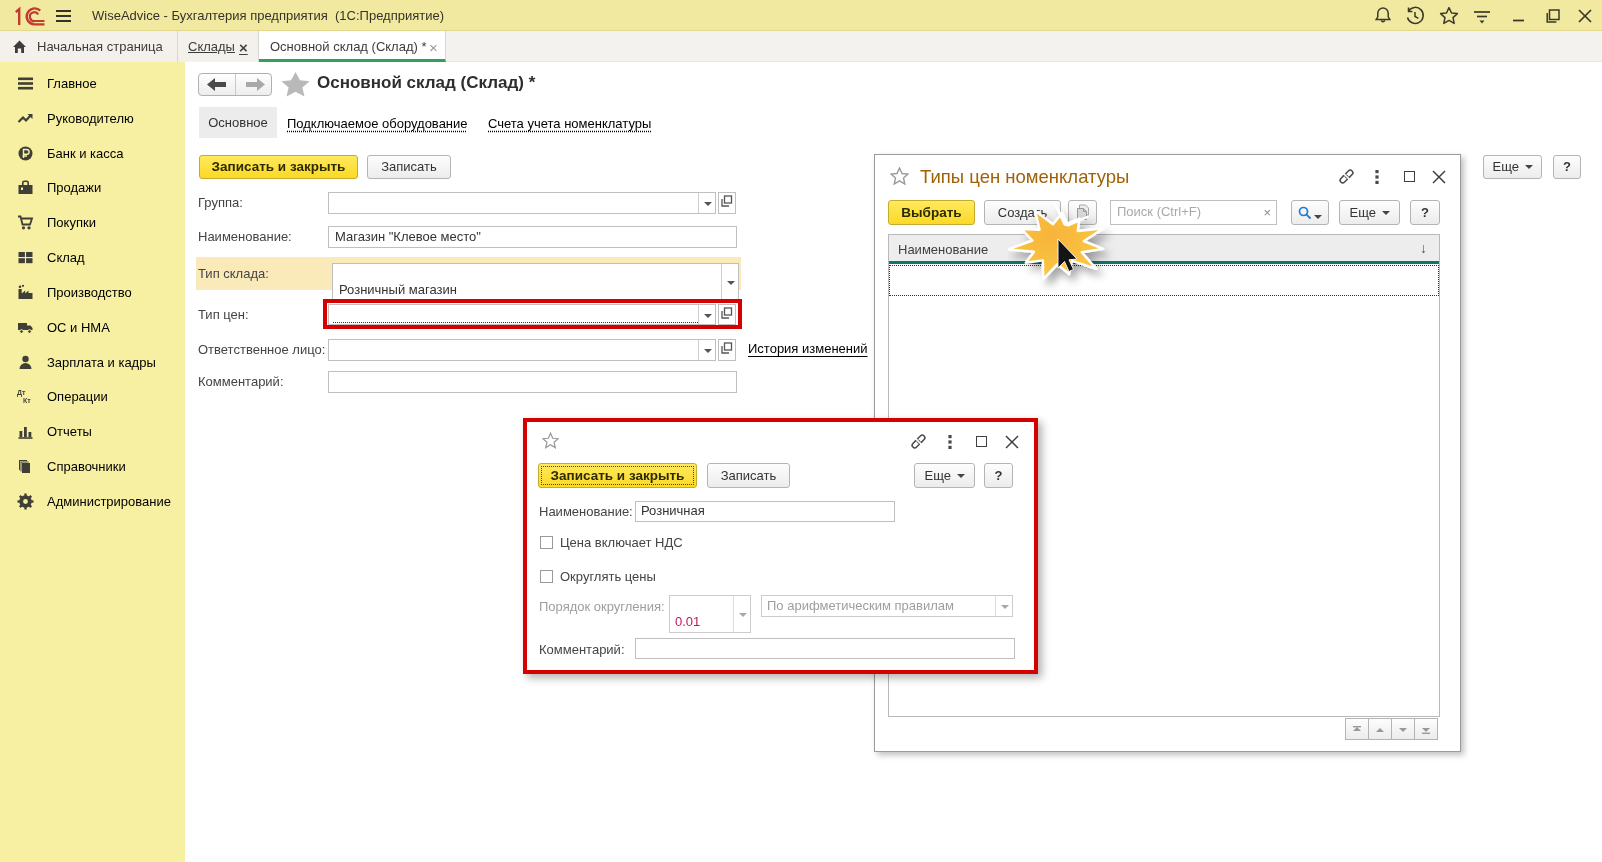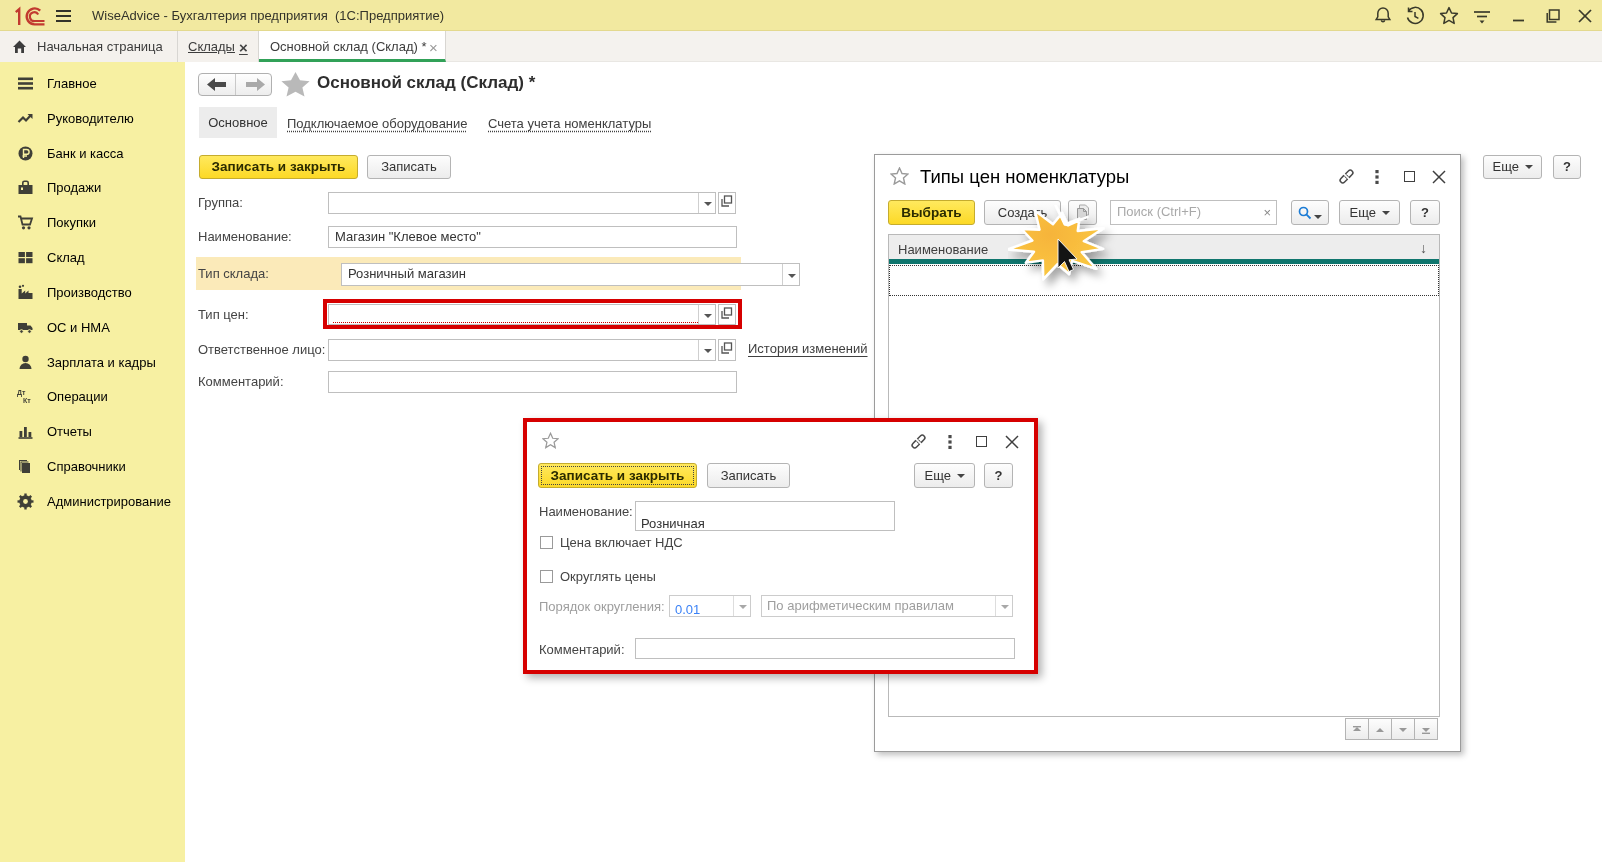--- a/index.html
+++ b/index.html
@@ -29,21 +29,21 @@
 .sbitem { position:absolute; left:0; width:185px; height:26px; }
 .sbitem .ic { position:absolute; left:17px; top:0; width:17px; height:17px; }
 .sbitem .tx { position:absolute; left:47px; top:1px; font-size:13px; color:#000000; }
 
 #content { position:absolute; left:185px; top:62px; width:1417px; height:800px; background:#fff; }
 
 .btn { position:absolute; background:linear-gradient(#fdfdfd,#ececec); border:1px solid #b4b4b4; border-radius:3px; font-size:13px; color:#333; text-align:center; }
 .btn-y { position:absolute; background:linear-gradient(#ffe95e,#fcd926); border:1px solid #c5ac2e; border-radius:3px; font-size:13.5px; color:#2b2b00; font-weight:bold; text-align:center; }
 .inp { position:absolute; background:#fff; border:1px solid #bfbfbf; font-size:13px; color:#333; }
 .lbl { position:absolute; font-size:13px; color:#444; }
-.link { font-size:13px; color:#404040; text-decoration:underline; text-decoration-style:dotted; text-underline-offset:3px; }
+.link { font-size:13px; color:#000000; text-decoration:underline; text-decoration-style:dotted; text-underline-offset:3px; }
 .combo-arrow { position:absolute; right:0; top:0; width:17px; height:100%; border-left:1px solid #cfcfcf; }
 .combo-arrow:after { content:""; position:absolute; left:5px; top:50%; margin-top:-1px; border:4px solid transparent; border-top-color:#555; }
 .openbtn { position:absolute; width:18px; background:#fff; border:1px solid #bfbfbf; }
 .carr { display:inline-block; width:0; height:0; border:4px solid transparent; border-top-color:#444; vertical-align:middle; margin-left:2px; margin-top:3px;}
 .combo-arrow.dis:after { border-top-color:#a8a8a8; }
 </style></head>
 <body>
 <div id="topbar">
  <svg id="logo1c" viewBox="0 0 32 20">
   <g fill="none" stroke="#c23a30" stroke-width="2.4">
@@ -254,21 +254,21 @@
     <span class="combo-arrow"></span>
   </div>
 <div class="openbtn" style="left:718px;top:192px;height:22px"><svg width="12" height="12" viewBox="0 0 12 12" style="margin:2px">
       <rect x="3.5" y="1" width="7" height="7" fill="none" stroke="#555" stroke-width="1.3"></rect>
       <path d="M1 4 v7 h7" fill="none" stroke="#555" stroke-width="1.3"></path>
     </svg></div>
 <div class="lbl" style="left:198px;top:229px">Наименование:</div>
 <div class="inp" style="left:328px;top:226px;width:409px;height:22px;padding:2px 6px">Магазин "Клевое место"</div>
 <div class="abs" style="left:196px;top:257px;width:545px;height:33px;background:#fbeab9"></div>
 <div class="lbl" style="left:198px;top:266px">Тип склада:</div>
-<div class="inp" style="left:341px;top:263px;width:459px;height:23px;padding:2px 6px">Розничный магазин<span class="combo-arrow"></span></div>
+<div class="inp" style="left:332px;top:263px;width:407px;height:23px;padding:18px 6px">Розничный магазин<span class="combo-arrow"></span></div>
 
 <div class="abs" style="left:323px;top:299px;width:419px;height:30px;border:4px solid #d60000"></div>
 <div class="lbl" style="left:198px;top:307px">Тип цен:</div>
 <div class="inp" style="left:328px;top:304px;width:388px;height:21px">
     <span class="combo-arrow"></span>
     <div class="abs" style="left:4px;bottom:1px;width:365px;border-bottom:1px dotted #c00"></div>
   </div>
 <div class="openbtn" style="left:718px;top:304px;height:21px"><svg width="12" height="12" viewBox="0 0 12 12" style="margin:2px">
       <rect x="3.5" y="1" width="7" height="7" fill="none" stroke="#555" stroke-width="1.3"></rect>
       <path d="M1 4 v7 h7" fill="none" stroke="#555" stroke-width="1.3"></path>
@@ -282,21 +282,21 @@
       <path d="M1 4 v7 h7" fill="none" stroke="#555" stroke-width="1.3"></path>
     </svg></div>
 <div class="abs link" style="left:748px;top:341px;text-decoration-style:solid">История изменений</div>
 <div class="lbl" style="left:198px;top:374px">Комментарий:</div>
 <div class="inp" style="left:328px;top:371px;width:409px;height:22px"></div>
 
 <div class="abs" id="rwin" style="left:874px;top:154px;width:587px;height:598px;background:#fff;border:1px solid #9b9b9b;box-shadow:3px 3px 6px rgba(0,0,0,0.25)">
  <svg class="abs" style="left:15px;top:12px" width="19" height="18" viewBox="0 0 19 18">
       <path d="M9.5 1 L12 6.5 L18 7 L13.5 11 L14.8 17 L9.5 13.8 L4.2 17 L5.5 11 L1 7 L7 6.5 Z" fill="none" stroke="#9a9a9a" stroke-width="1.4"></path>
     </svg>
- <div class="abs" style="left:45px;top:11px;font-size:18.5px;color:#000000">Типы цен номенклатуры</div>
+ <div class="abs" style="left:45px;top:11px;font-size:18.5px;color:#a16207">Типы цен номенклатуры</div>
  <svg class="abs" style="left:463px;top:13px" width="17" height="17" viewBox="0 0 17 17">
       <g transform="rotate(-45 8.5 8.5)" fill="none" stroke="#4a4a4a" stroke-width="1.5">
         <rect x="0.6" y="5.9" width="8.8" height="5.2" rx="2.6"></rect>
         <rect x="7.6" y="5.9" width="8.8" height="5.2" rx="2.6"></rect>
         <line x1="8.5" y1="4.8" x2="8.5" y2="12.2" stroke="#fff" stroke-width="1.6"></line>
       </g>
     </svg>
  <svg class="abs" style="left:500px;top:15px" width="4" height="14" viewBox="0 0 4 14">
       <g fill="#4a4a4a">
         <rect x="0.4" y="0" width="3.2" height="3.2"></rect>
@@ -322,21 +322,21 @@
  <div class="btn" style="left:416px;top:45px;width:38px;height:25px">
       <svg width="14" height="14" viewBox="0 0 14 14" style="position:absolute;left:6px;top:5px">
         <circle cx="5.5" cy="5.5" r="4" fill="none" stroke="#1c7cd5" stroke-width="1.7"></circle>
         <line x1="8.6" y1="8.6" x2="12.5" y2="12.5" stroke="#1c7cd5" stroke-width="1.8"></line>
       </svg>
       <span class="carr" style="position:absolute;right:6px;top:11px"></span>
     </div>
  <div class="btn" style="left:464px;top:45px;width:61px;height:25px;line-height:23px">Еще <span class="carr"></span></div>
  <div class="btn" style="left:535px;top:45px;width:30px;height:25px;line-height:23px;font-weight:bold">?</div>
  <div class="abs" style="left:13px;top:79px;width:552px;height:483px;border:1px solid #b9b9b9">
-  <div class="abs" style="left:0;top:0;width:550px;height:29px;background:#ededed;border-bottom:5px solid #0f766e">
+  <div class="abs" style="left:0;top:0;width:550px;height:29px;background:#ededed;border-bottom:3px solid #0f766e">
    <span class="abs" style="left:9px;top:7px;font-size:13px;color:#3f3f3f">Наименование</span>
    <span class="abs" style="right:12px;top:5px;color:#555;font-size:14px">↓</span>
   </div>
   <div class="abs" style="left:0;top:30px;width:550px;height:31px;border:1px dotted #333"></div>
  </div>
  <div class="abs" style="left:470px;top:563px;height:22px">
   <div class="btn" style="left:0;width:24px;height:22px;border-radius:0"><svg width="12" height="10" viewBox="0 0 12 10" style="margin-top:6px">
           <path d="M2 6 L6 2 L10 6 Z" fill="#999"></path>
           <rect x="2" y="1" width="8" height="1.4" fill="#999"></rect>
         </svg></div>
@@ -376,27 +376,27 @@
       <g stroke="#3f3f3f" stroke-width="1.5">
         <line x1="1" y1="1" x2="13" y2="13"></line>
         <line x1="13" y1="1" x2="1" y2="13"></line>
       </g>
     </svg>
  <div class="btn-y" style="left:11px;top:41px;width:159px;height:25px;line-height:23px;outline:1px dotted #444;outline-offset:-4px">Записать и закрыть</div>
  <div class="btn" style="left:180px;top:41px;width:83px;height:25px;line-height:23px">Записать</div>
  <div class="btn" style="left:387px;top:41px;width:61px;height:25px;line-height:23px">Еще <span class="carr"></span></div>
  <div class="btn" style="left:457px;top:41px;width:29px;height:25px;line-height:23px;font-weight:bold">?</div>
  <div class="lbl" style="left:12px;top:82px">Наименование:</div>
- <div class="inp" style="left:108px;top:79px;width:260px;height:21px;padding:14px 5px">Розничная</div>
+ <div class="inp" style="left:108px;top:79px;width:260px;height:21px;padding:1px 5px">Розничная</div>
  <div class="abs" style="left:13px;top:114px;width:13px;height:13px;border:1px solid #9a9a9a"></div>
  <div class="lbl" style="left:33px;top:113px">Цена включает НДС</div>
  <div class="abs" style="left:13px;top:148px;width:13px;height:13px;border:1px solid #9a9a9a"></div>
  <div class="lbl" style="left:33px;top:147px">Округлять цены</div>
  <div class="lbl" style="left:12px;top:177px;color:#9e9e9e">Порядок округления:</div>
- <div class="inp" style="left:142px;top:173px;width:82px;height:22px;color:#3b82f6;padding:6px 5px;border-color:#ccc">0.01<span class="combo-arrow dis" style="border-color:#ddd"></span></div>
+ <div class="inp" style="left:142px;top:173px;width:82px;height:22px;color:#be185d;padding:18px 5px;border-color:#ccc">0.01<span class="combo-arrow dis" style="border-color:#ddd"></span></div>
  <div class="inp" style="left:234px;top:173px;width:252px;height:22px;color:#9e9e9e;padding:2px 5px;border-color:#ccc">По арифметическим правилам<span class="combo-arrow dis" style="border-color:#ddd"></span></div>
  <div class="lbl" style="left:12px;top:220px">Комментарий:</div>
  <div class="inp" style="left:108px;top:216px;width:380px;height:21px"></div>
 </div>
 
 <div class="abs" id="cursor" style="left:1008px;top:205px">
 <svg width="110" height="90" viewBox="0 0 110 90">
  <defs>
   <radialGradient id="stg" cx="45%" cy="40%">
           <stop offset="0%" stop-color="#f6b43a"></stop>

